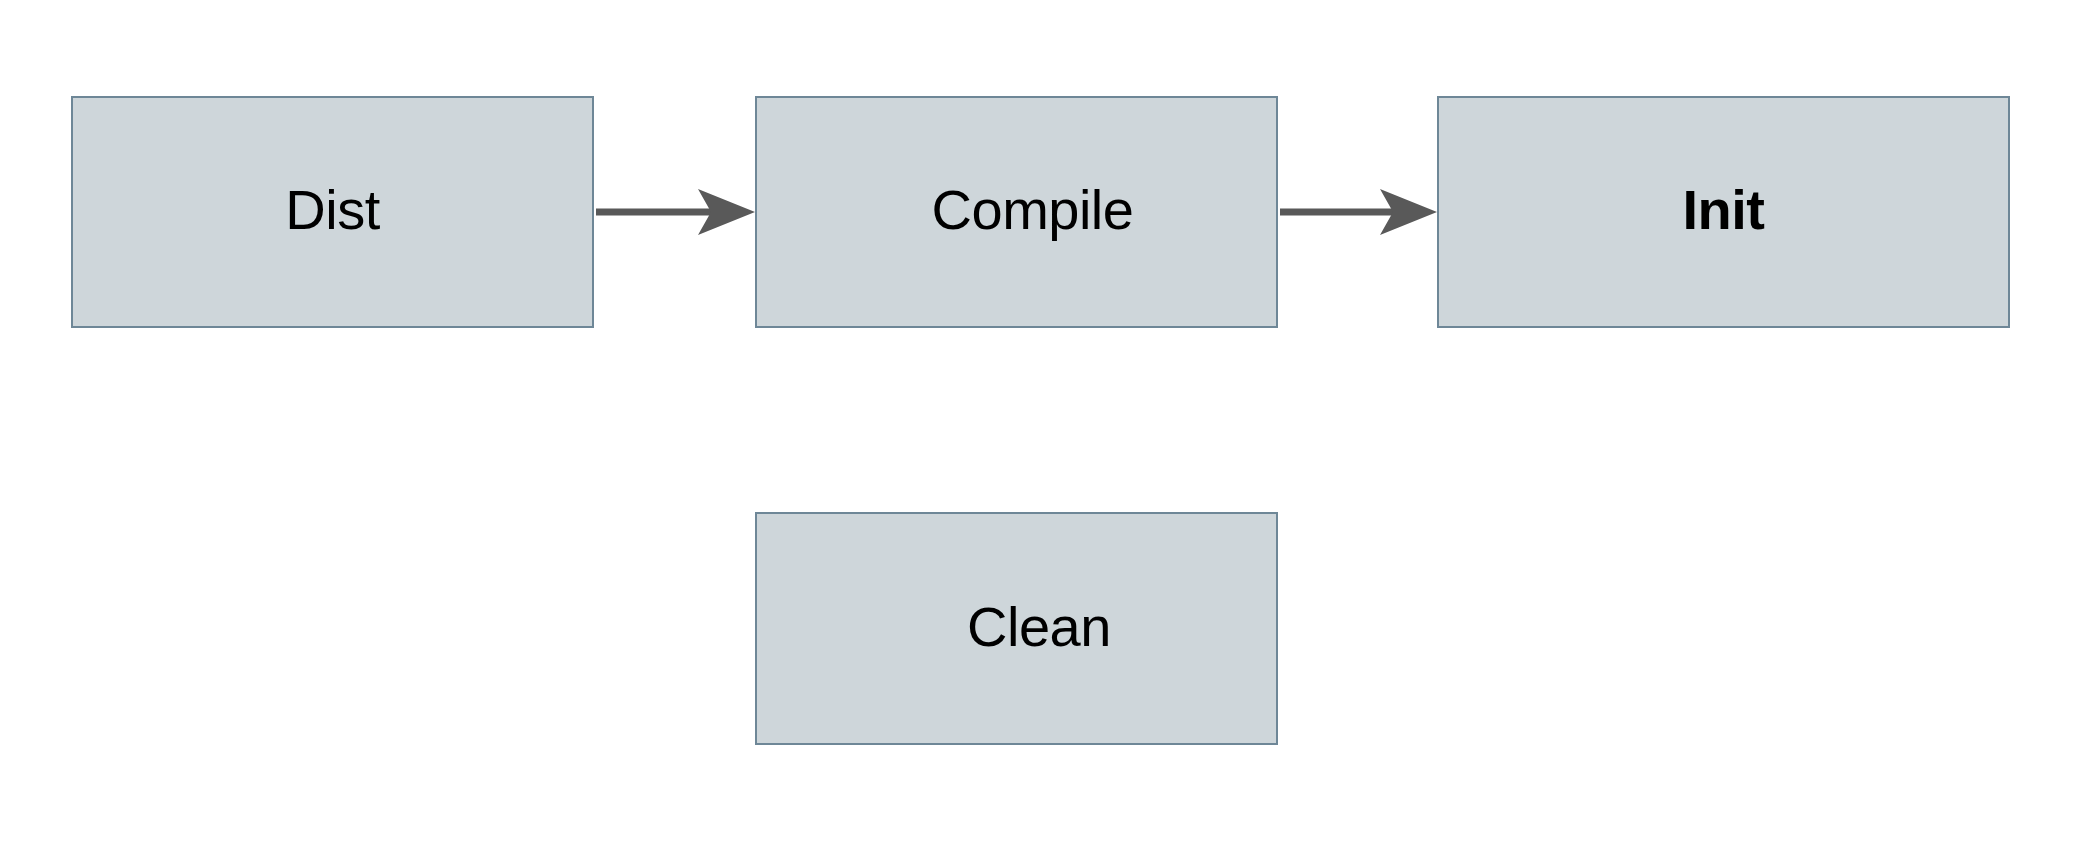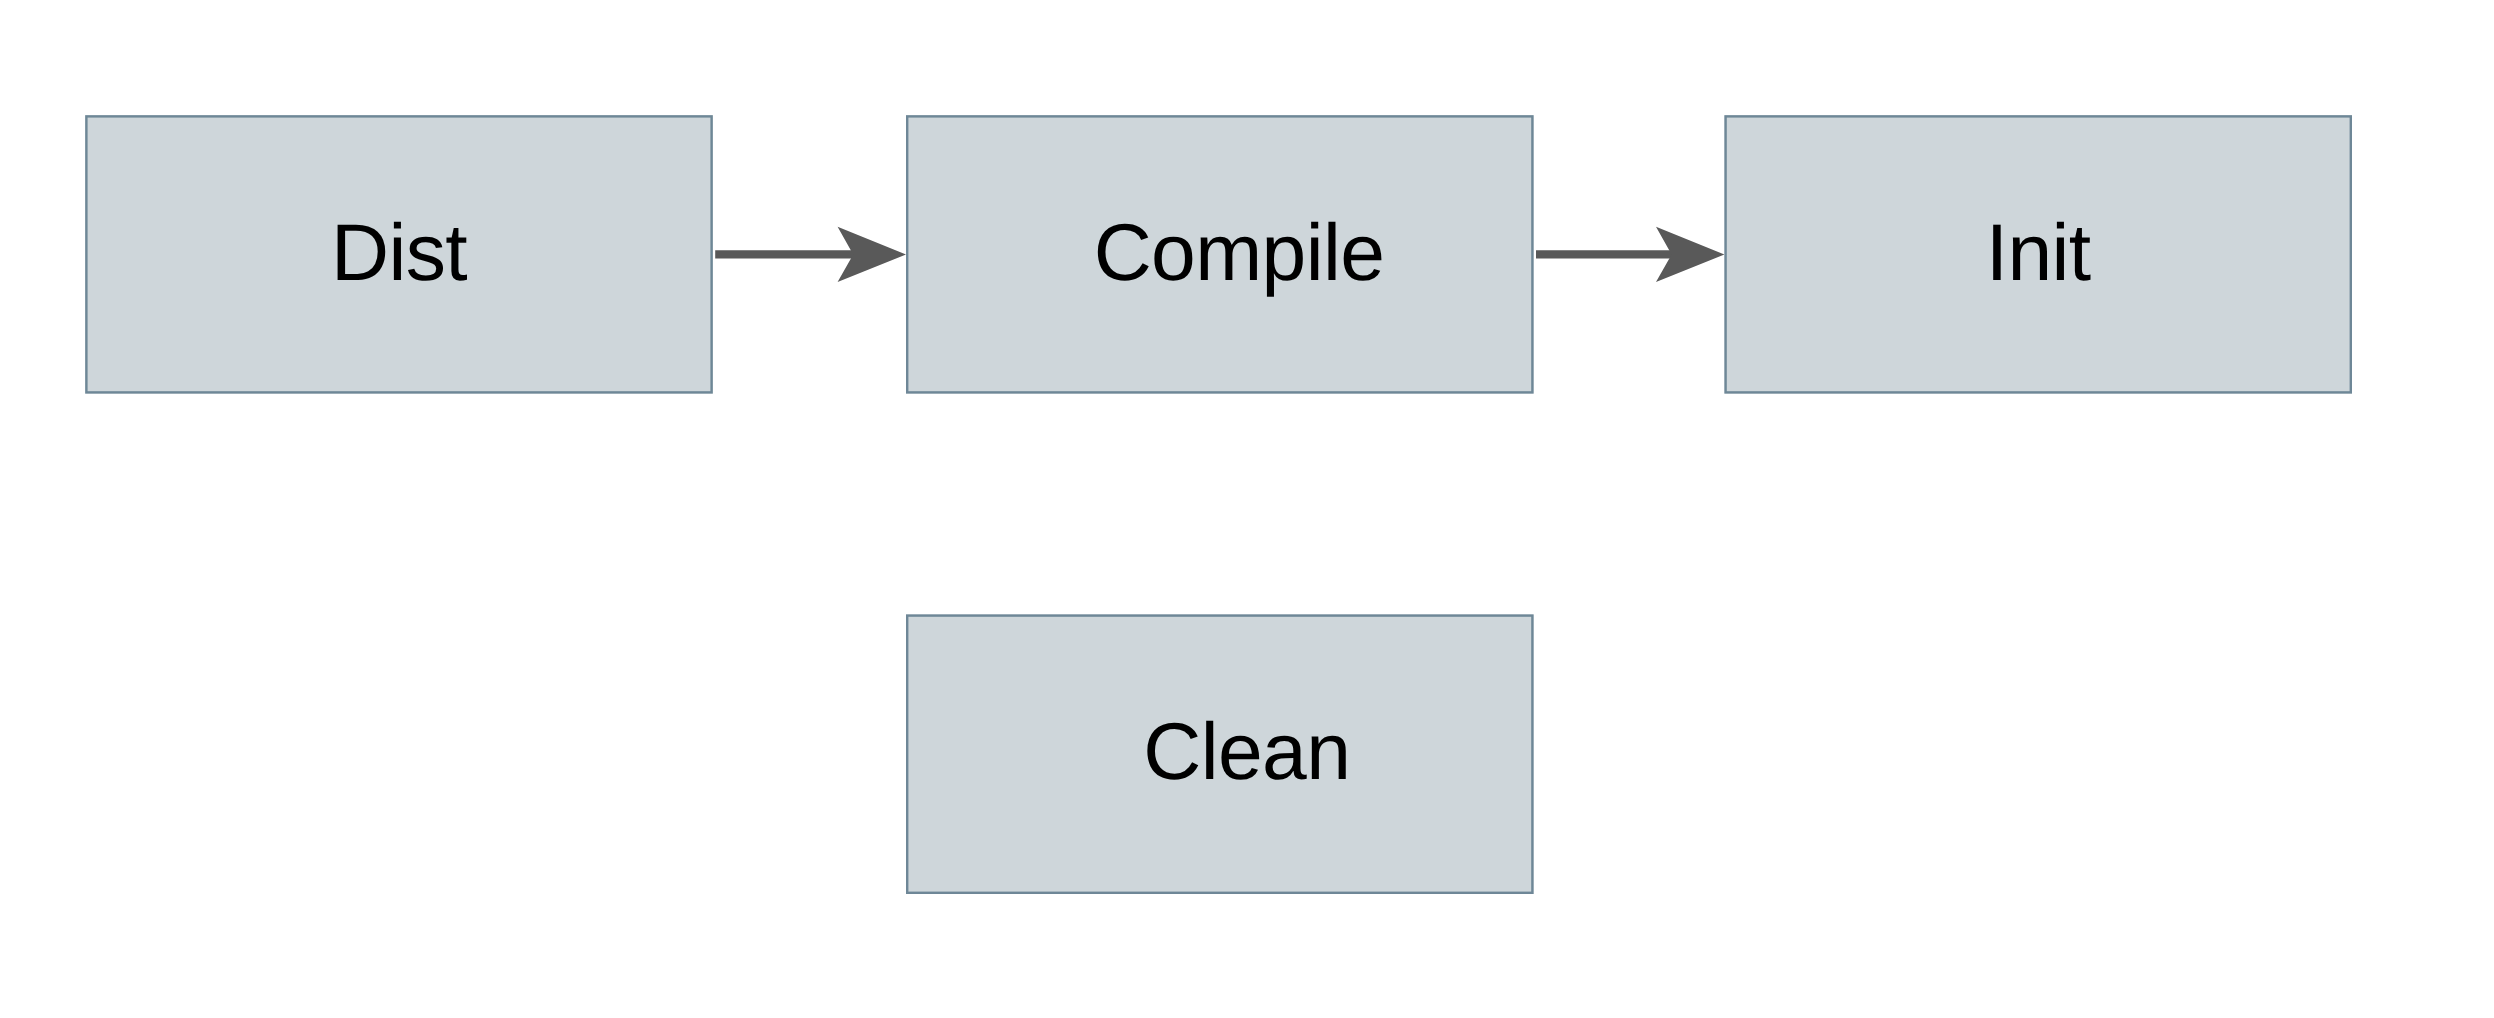--- a/index.html
+++ b/index.html
@@ -20,21 +20,21 @@
   .node {
     position: absolute;
     box-sizing: border-box;
     background: #ced6da;
     border: 2px solid #6e8797;
     display: flex;
     align-items: center;
     justify-content: center;
     color: #000000;
     font-family: "Liberation Sans", sans-serif;
-    font-size: 67px;
+    font-size: 56px;
     font-weight: 400;
     line-height: 1;
     letter-spacing: -0.5px;
     white-space: nowrap;
     user-select: none;
   }
   .node-label {
     display: block;
     transform: translateY(-2px);
   }
@@ -64,21 +64,21 @@
   </svg>
 
   <div class="node" style="left:71px; top:96px; width:523px; height:232px;">
     <span class="node-label">Dist</span>
   </div>
 
   <div class="node" style="left:755px; top:96px; width:523px; height:232px;padding-left:32px;">
     <span class="node-label">Compile</span>
   </div>
 
-  <div class="node" style="left:1437px; top:96px; width:523px; height:232px;">
+  <div class="node" style="left:1437px; top:96px; width:573px; height:232px;font-weight:bold;">
     <span class="node-label">Init</span>
   </div>
 
   <div class="node" style="left:755px; top:512px; width:523px; height:233px;padding-left:45px;">
     <span class="node-label">Clean</span>
   </div>
 
 </div>
 
 </body></html>

